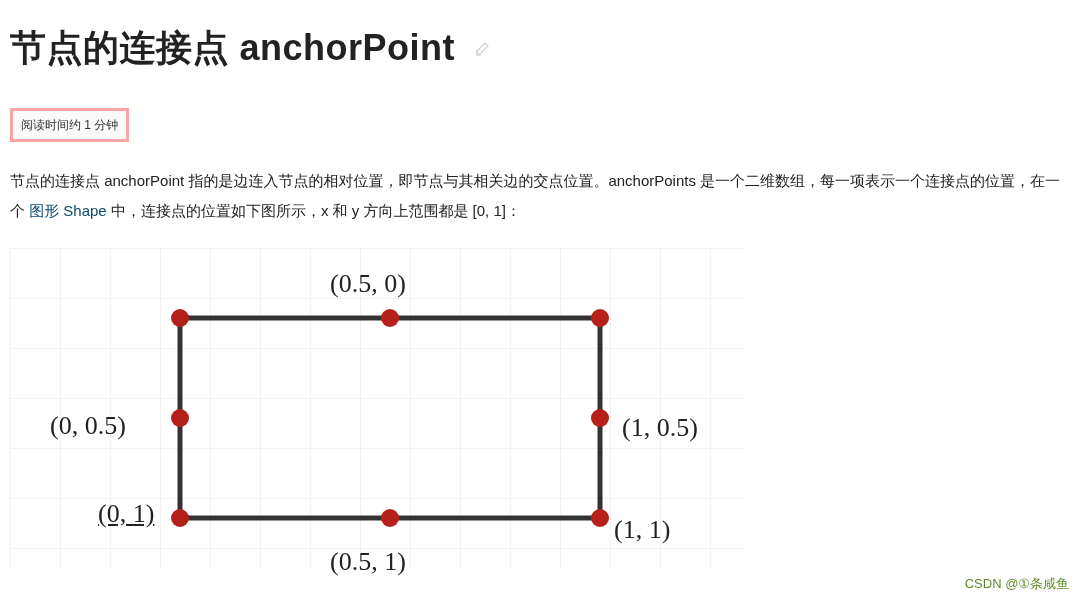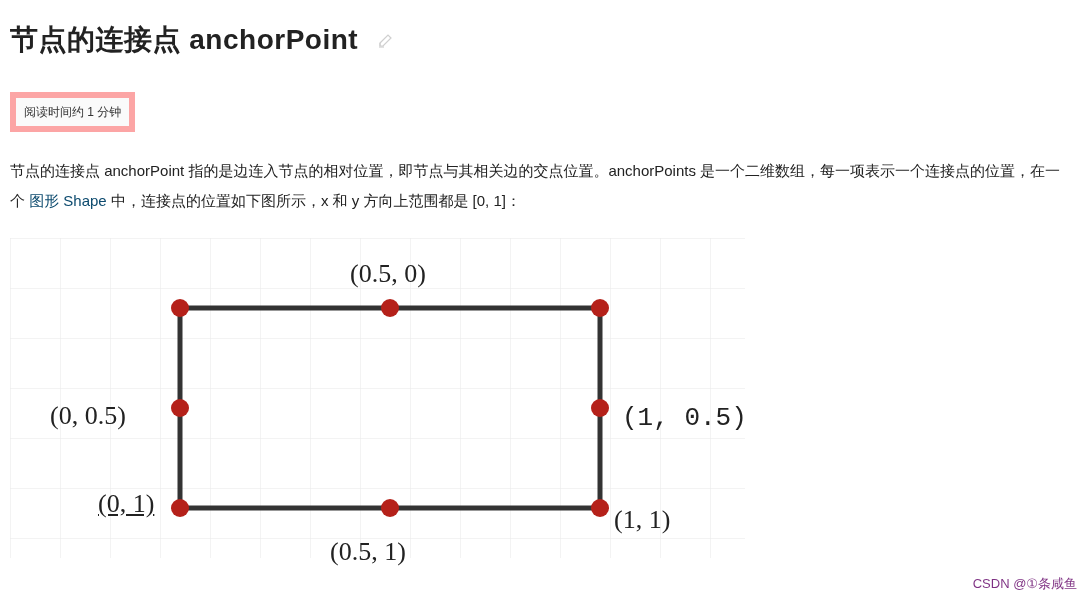--- a/index.html
+++ b/index.html
@@ -9,38 +9,38 @@
       background: #fff;
       padding: 12px 10px 10px 10px;
       width: 1081px;
       height: 601px;
       overflow: hidden;
       position: relative;
       font-size: 15px;
       line-height: 2;
     }
     h1 {
-      font-size: 28px;
+      font-size: 36px;
       font-weight: 600;
       margin-bottom: 24px;
       letter-spacing: 0.5px;
       display: flex;
       align-items: center;
       gap: 20px;
     }
     .edit-icon {
       display: inline-flex;
       opacity: 0.35;
       font-size: 17px;
       cursor: pointer;
       vertical-align: middle;
     }
     .badge {
       display: inline-block;
-      border: 6px solid #fca5a5;
+      border: 3px solid #fca5a5;
       padding: 2px 8px;
       font-size: 12px;
       color: #333;
       margin-bottom: 24px;
       background: #fafafa;
     }
     p.body {
       font-size: 15px;
       color: #222;
       margin-bottom: 22px;
@@ -54,24 +54,24 @@
     .diagram-box svg { position: absolute; inset: 0; }
     .diagram-label {
       position: absolute;
       font-family: "Times New Roman", Georgia, serif;
       font-size: 26px;
       color: #222;
       white-space: nowrap;
     }
     .watermark {
       position: absolute;
-      right: 4px;
+      right: 12px;
       bottom: 4px;
       font-size: 13px;
-      color: #701a75;
+      color: #4d7c0f;
       opacity: 0.9;
       pointer-events: none;
     }
   </style>
 </head>
 <body>
 
 
 
 <h1>
@@ -107,23 +107,23 @@
       <circle cx="380" cy="70" r="9"></circle>
       <circle cx="590" cy="70" r="9"></circle>
       <circle cx="170" cy="170" r="9"></circle>
       <circle cx="590" cy="170" r="9"></circle>
       <circle cx="170" cy="270" r="9"></circle>
       <circle cx="380" cy="270" r="9"></circle>
       <circle cx="590" cy="270" r="9"></circle>
     </g>
   </svg>
 
-  <span class="diagram-label" style="left:320px; top:10px;margin-left:20px;">(0.5, 0)</span>
+  <span class="diagram-label" style="left:320px; top:10px;">(0.5, 0)</span>
   <span class="diagram-label" style="left:40px;  top:152px;">(0, 0.5)</span>
-  <span class="diagram-label" style="left:612px; top:154px;font-family:Liberation Mono, monospace;">(1, 0.5)</span>
+  <span class="diagram-label" style="left:612px; top:154px;">(1, 0.5)</span>
   <span class="diagram-label" style="left:88px;  top:240px;text-decoration:underline;">(0, 1)</span>
   <span class="diagram-label" style="left:604px; top:256px;">(1, 1)</span>
   <span class="diagram-label" style="left:320px; top:288px;">(0.5, 1)</span>
 </div>
 
 <div class="watermark">CSDN @①条咸鱼</div>
 
 
 
 

